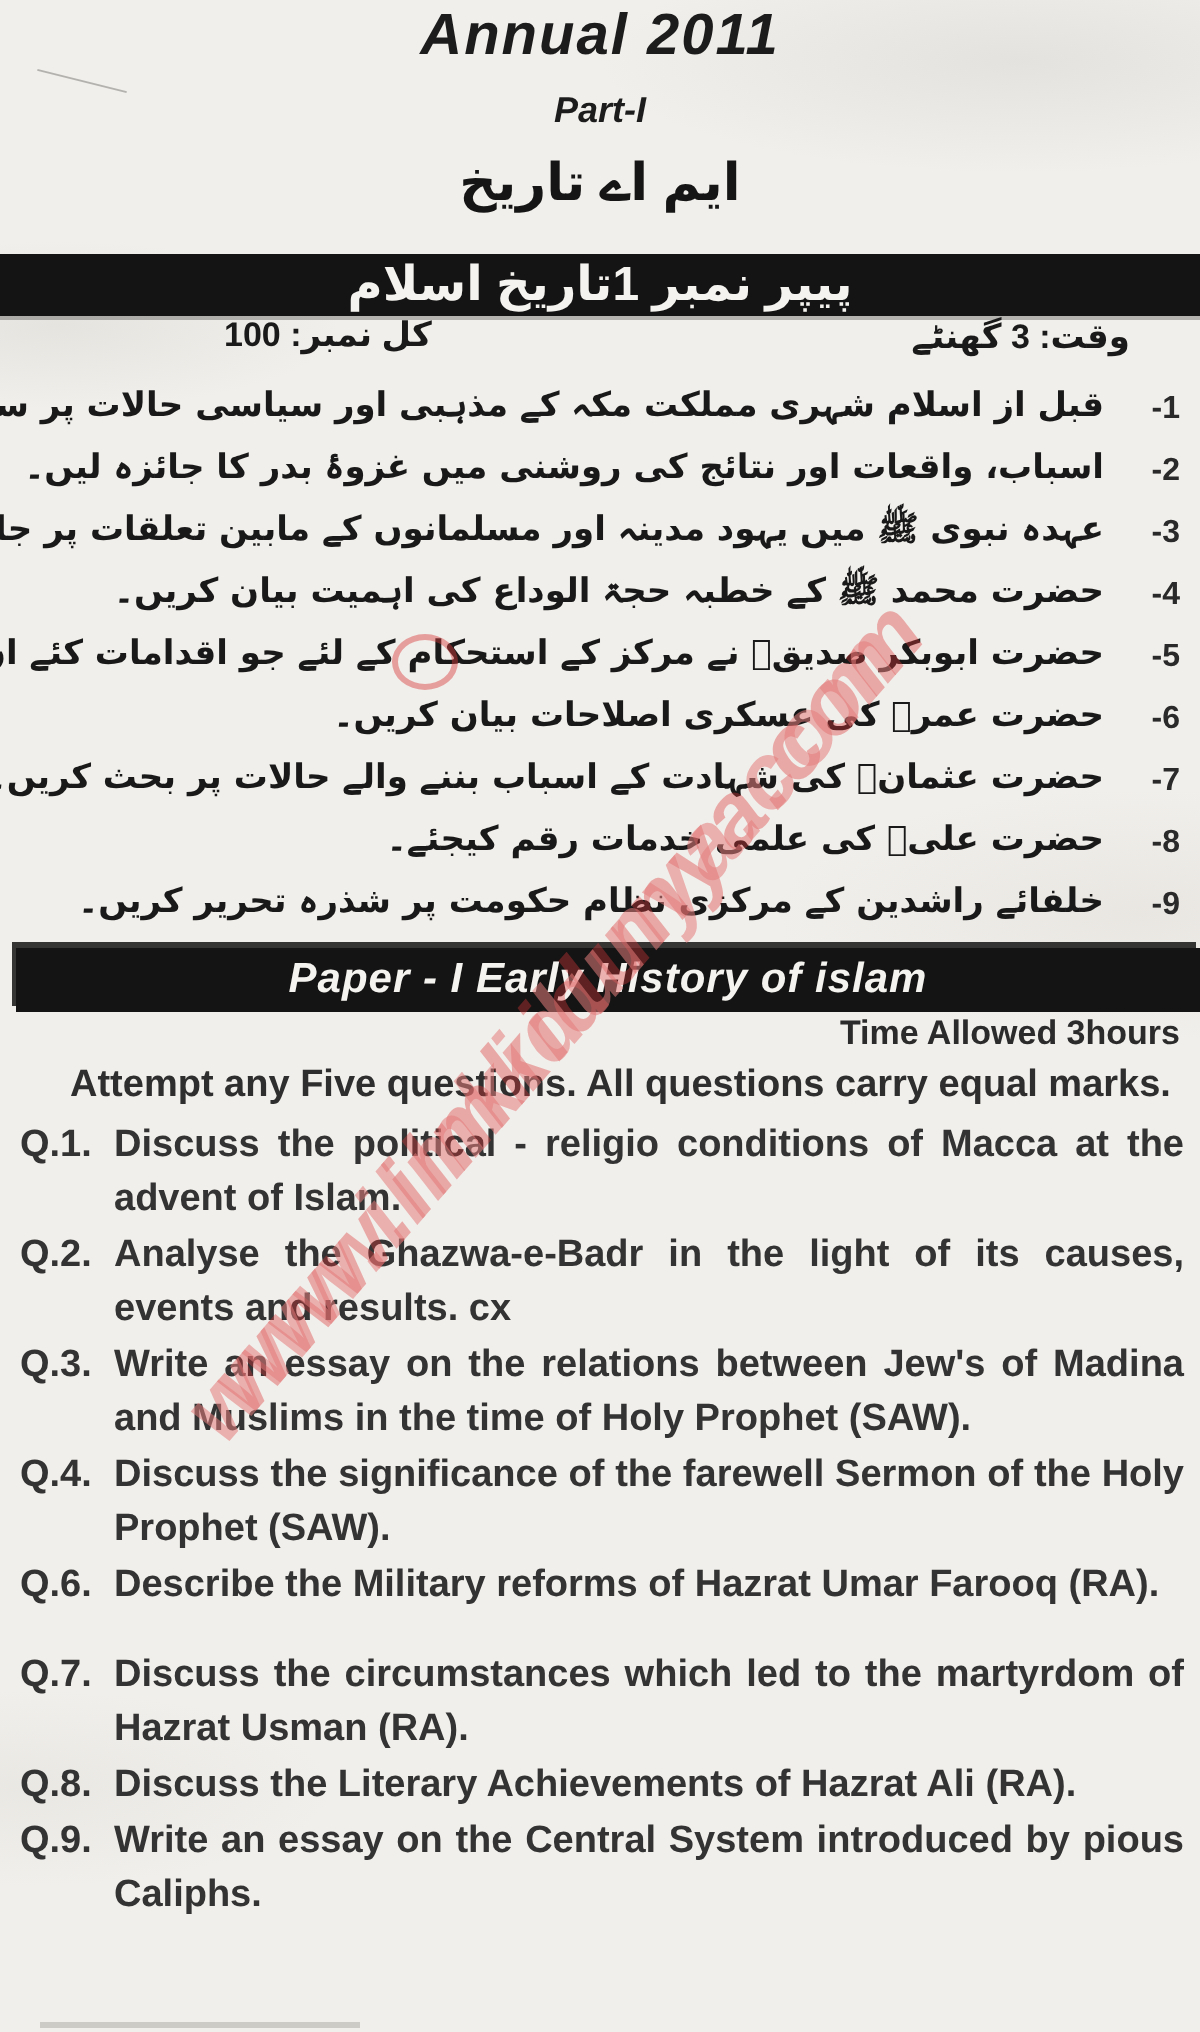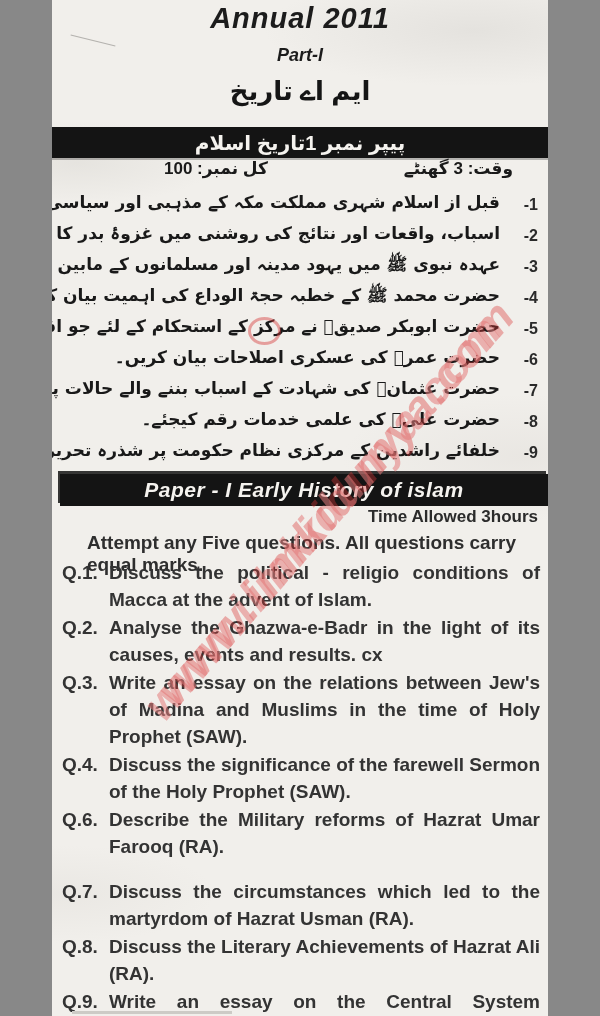--- a/index.html
+++ b/index.html
@@ -1,36 +1,36 @@
 <!DOCTYPE html>
 <html><head>
 <meta charset="utf-8">
 <style>
   html,body{margin:0;padding:0;background:#888;}
   .page{
     position:relative;
-    width:496px;height:1016px;
+    width:600px;height:1016px;
     margin:0 auto;
     background:#f1efeb;
     background-image:
       radial-gradient(ellipse 300px 80px at 85% 3%, rgba(190,188,184,.25), transparent 70%),
       radial-gradient(ellipse 200px 60px at 5% 16%, rgba(200,198,192,.28), transparent 70%),
       radial-gradient(ellipse 260px 90px at 95% 45%, rgba(205,200,195,.22), transparent 70%),
       radial-gradient(ellipse 220px 70px at 2% 88%, rgba(205,202,196,.20), transparent 70%);
     overflow:hidden;
     font-family:"Liberation Sans","DejaVu Sans",sans-serif;
     color:#242424;
   }
   .center{left:0;right:0;text-align:center;}
   .abs{position:absolute;}
   .title-annual{top:2px;font-size:29px;font-weight:800;font-style:italic;letter-spacing:1px;color:#1c1c1c;}
   .title-part{top:45px;font-size:18px;font-weight:800;font-style:italic;color:#1c1c1c;}
   .title-urdu{top:76px;font-size:26px;font-weight:700;color:#151515;direction:rtl;}
   .bar{background:#141414;color:#f5f3ef;display:flex;align-items:center;justify-content:center;}
-  .bar1{top:127px;left:0;right:0;height:31px;font-size:20px;font-weight:700;direction:rtl;box-shadow:0 2px 0 rgba(0,0,0,.25);}
+  .bar1{top:127px;left:0;right:0;height:31px;font-size:24px;font-weight:700;direction:rtl;box-shadow:0 2px 0 rgba(0,0,0,.25);}
   .bar2{top:474px;left:8px;right:0;height:32px;font-size:21px;font-weight:800;font-style:italic;letter-spacing:.5px;box-shadow:-2px -3px 0 rgba(20,20,20,.85);align-items:center;}
   .urdu-info{top:158px;height:28px;font-size:17px;font-weight:700;direction:rtl;color:#1a1a1a;}
   .urdu-time{right:35px;}
   .urdu-marks{left:112px;}
   .uq-list{top:191px;left:0;right:0;}
   .uq-row{position:relative;height:31px;}
   .uq-num{position:absolute;right:10px;top:5px;font-size:16px;font-weight:700;color:#2a2a2a;direction:ltr;}
   .uq-text{position:absolute;right:48px;top:1px;font-size:17px;font-weight:700;color:#191919;direction:rtl;white-space:nowrap;font-family:"DejaVu Sans","Liberation Sans",sans-serif;}
   .marks-row{top:507px;left:0;right:0;height:22px;font-size:17px;font-weight:700;color:#2b2b2b;}
   .max-marks{position:absolute;left:15px;top:0;}

